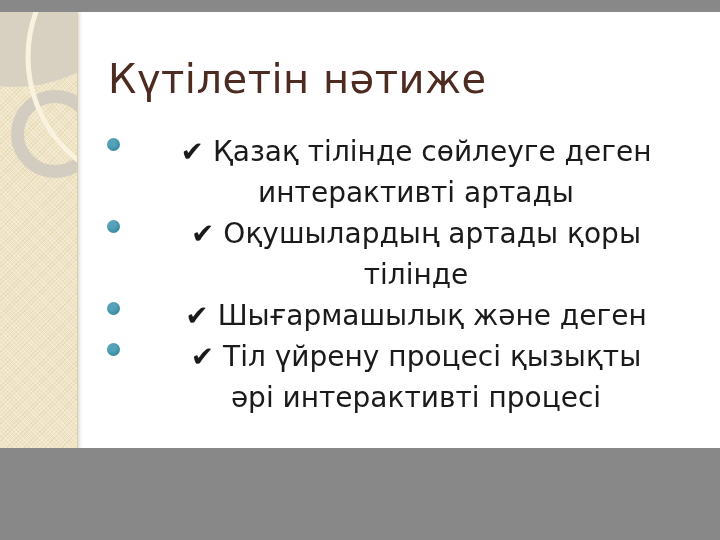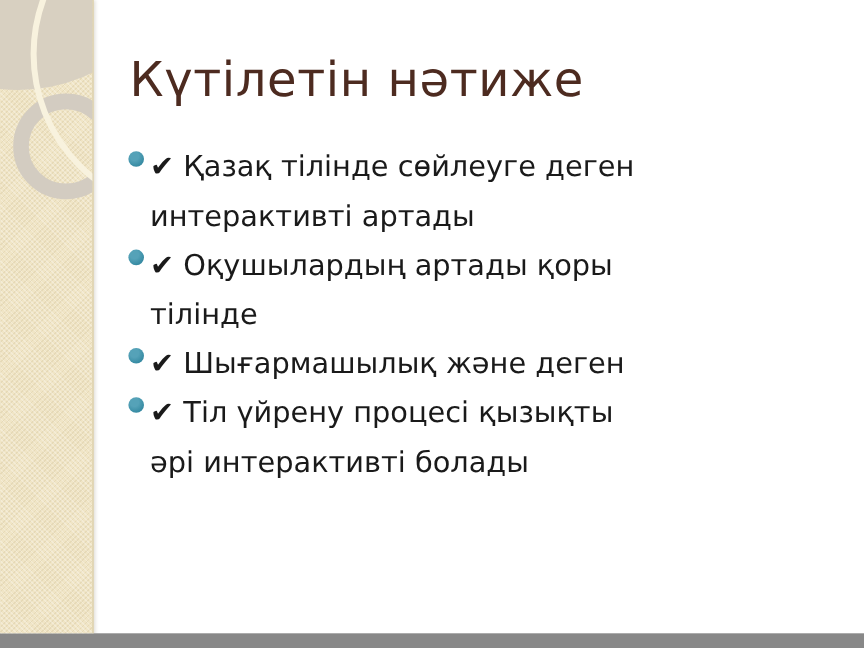--- a/index.html
+++ b/index.html
@@ -9,26 +9,25 @@
     --bullet-disc:#388CA4;
     --sidebar-bg:#F0E5C6;
     --sidebar-dark-circle:#D8D0C1;
     --sidebar-gray-ring:#D3CCC1;
     --sidebar-cream-arc:#F8F2DE;
   }
   html,body{margin:0;padding:0;}
   body{background:#888;}
   .slide{
     position:relative;
-    width:720px;height:528px;
+    width:720px;height:436px;
     background:var(--background,#fff);
     overflow:hidden;
     font-family:"DejaVu Sans", sans-serif;
-    margin:0 auto;
-    text-decoration:underline;
+    margin:12px auto;
   }
   .sidebar{
     position:absolute;left:0;top:0;
     width:77px;height:540px;
     background-color:var(--sidebar-bg,#F0E5C6);
     background-image:
       repeating-linear-gradient(45deg, rgba(255,255,255,.28) 0 1px, rgba(0,0,0,0) 1px 3px),
       repeating-linear-gradient(-45deg, rgba(168,146,92,.14) 0 1px, rgba(0,0,0,0) 1px 3px);
     border-right:1px solid #DACDA8;
     box-shadow:2px 0 3px rgba(120,110,80,.22);
@@ -56,24 +55,25 @@
     position:relative;
     padding:0;margin:0;
   }
   .bullet-disc{
     position:absolute;left:0;top:7px;
     width:13px;height:13px;border-radius:50%;
     background:radial-gradient(circle at 38% 32%, #55A2B8 0 30%, var(--bullet-disc,#388CA4) 70%, #2E7A91 100%);
   }
   .bline{
     padding-left:18px;
-    font-size:24px;
+    font-size:28px;
     line-height:41px;
     color:var(--body-text,#1A1A1A);
     white-space:nowrap;
+    text-align:center;
   }
 </style>
 </head>
 <body>
 
 <div class="slide">
 
   <aside class="sidebar">
     <svg width="77" height="540" viewBox="0 0 77 540">
       <circle class="decor-dark-circle" cx="15" cy="-65" r="140"></circle>
@@ -95,17 +95,17 @@
       <div class="bline">✔ Оқушылардың артады қоры</div>
       <div class="bline">тілінде</div>
     </li>
     <li class="bullet-item">
       <span class="bullet-disc"></span>
       <div class="bline">✔ Шығармашылық және деген</div>
     </li>
     <li class="bullet-item">
       <span class="bullet-disc"></span>
       <div class="bline">✔ Тіл үйрену процесі қызықты</div>
-      <div class="bline">әрі интерактивті болады</div>
+      <div class="bline">әрі интерактивті процесі</div>
     </li>
   </ul>
 
 </div>
 
 </body></html>

